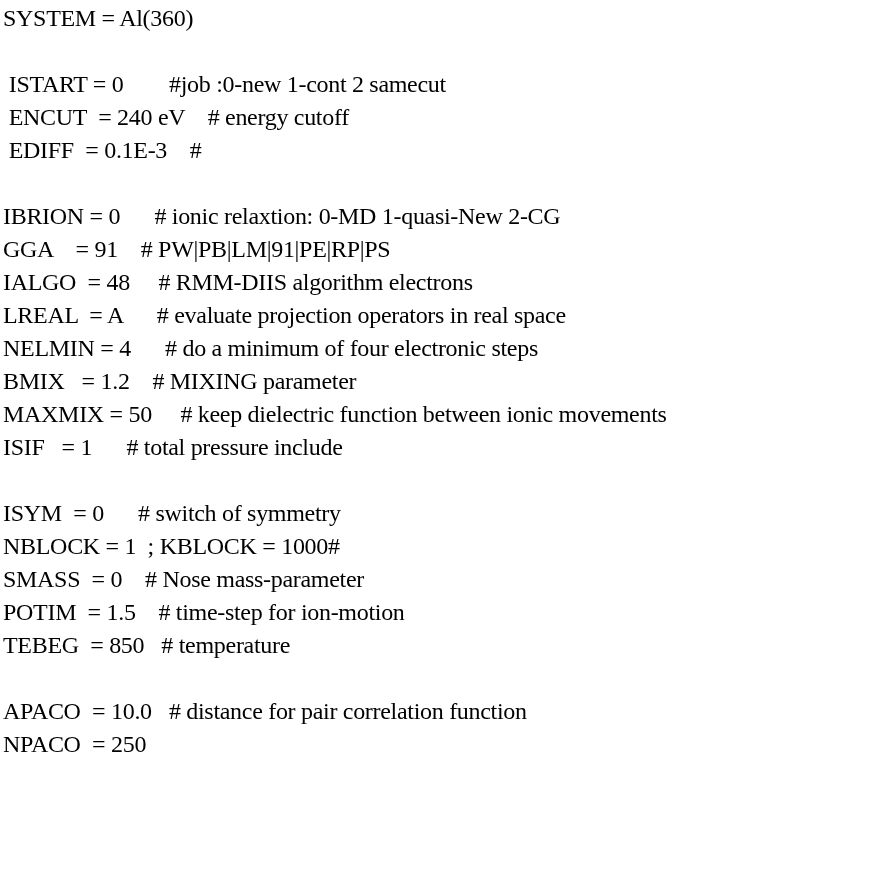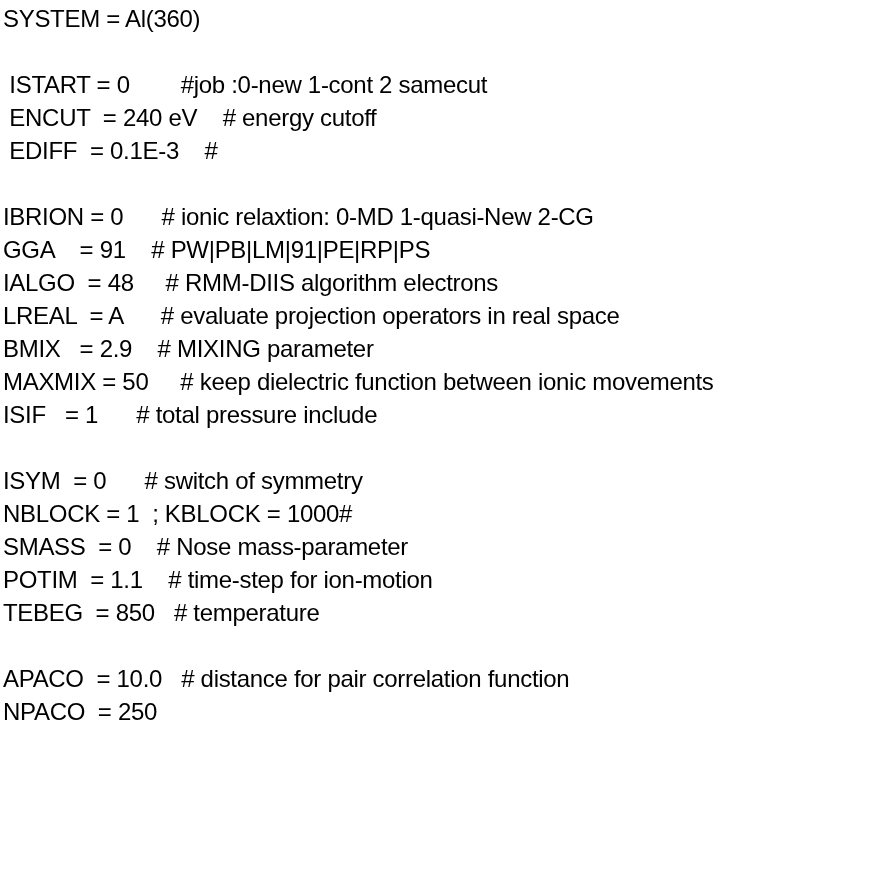--- a/index.html
+++ b/index.html
@@ -8,21 +8,21 @@
     background: #ffffff;
     width: 878px;
     height: 883px;
     overflow: hidden;
   }
   .file-view {
     box-sizing: border-box;
     width: 878px;
     height: 728px;
     padding: 2px 0 0 3px;
-    font-family: Liberation Sans, sans-serif;
+    font-family: Liberation Serif, serif;
     font-size: 24px;
     line-height: 33px;
     color: #000000;
     background: #ffffff;
   }
   .text-line {
     white-space: pre;
     min-height: 33px;
     letter-spacing: -0.3px;
   }
@@ -34,25 +34,26 @@
     <div class="text-line">SYSTEM = Al(360)</div>
     <div class="text-line"></div>
     <div class="text-line"> ISTART = 0        #job :0-new 1-cont 2 samecut</div>
     <div class="text-line"> ENCUT  = 240 eV    # energy cutoff</div>
     <div class="text-line"> EDIFF  = 0.1E-3    #</div>
     <div class="text-line"></div>
     <div class="text-line">IBRION = 0      # ionic relaxtion: 0-MD 1-quasi-New 2-CG</div>
     <div class="text-line">GGA    = 91    # PW|PB|LM|91|PE|RP|PS</div>
     <div class="text-line">IALGO  = 48     # RMM-DIIS algorithm electrons</div>
     <div class="text-line">LREAL  = A      # evaluate projection operators in real space</div>
-    <div class="text-line">BMIX   = 2.9    # MIXING parameter</div>
+    <div class="text-line">NELMIN = 4      # do a minimum of four electronic steps</div>
+    <div class="text-line">BMIX   = 1.2    # MIXING parameter</div>
     <div class="text-line">MAXMIX = 50     # keep dielectric function between ionic movements</div>
     <div class="text-line">ISIF   = 1      # total pressure include</div>
     <div class="text-line"></div>
     <div class="text-line">ISYM  = 0      # switch of symmetry</div>
     <div class="text-line">NBLOCK = 1  ; KBLOCK = 1000#</div>
     <div class="text-line">SMASS  = 0    # Nose mass-parameter</div>
-    <div class="text-line">POTIM  = 1.1    # time-step for ion-motion</div>
+    <div class="text-line">POTIM  = 1.5    # time-step for ion-motion</div>
     <div class="text-line">TEBEG  = 850   # temperature</div>
     <div class="text-line"></div>
     <div class="text-line">APACO  = 10.0   # distance for pair correlation function</div>
     <div class="text-line">NPACO  = 250</div>
   </div>
 
 </body></html>

